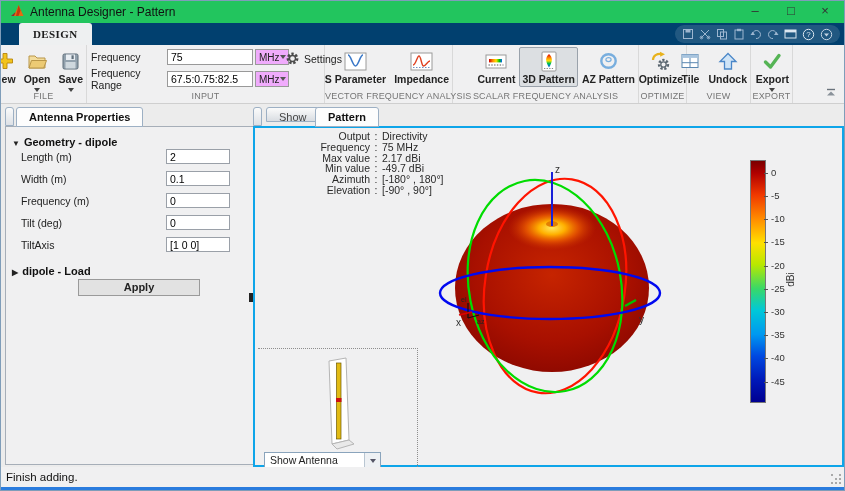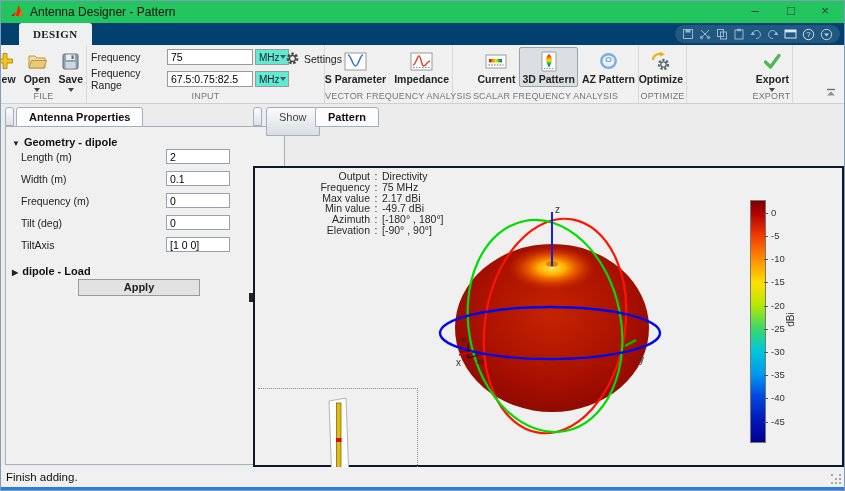--- a/index.html
+++ b/index.html
@@ -26,46 +26,46 @@
   .rsec-label { position:absolute; bottom:2px; left:0; width:100%; text-align:center; font-size:9px; color:#757575; letter-spacing:.2px; white-space:nowrap; }
   .rbtns { position:absolute; top:2px; left:0; width:100%; display:flex; justify-content:flex-end; align-items:flex-start; gap:2px;font-weight:bold; }
   .rbtn { display:flex; flex-direction:column; align-items:center; padding:1px 2px; border:1px solid transparent; }
   .rbtn .ic { height:24px; display:flex; align-items:center; justify-content:center; }
   .rbtn .lb { font-size:10.5px; color:#222; white-space:nowrap; line-height:12px; }
   .rbtn.sel { background:#dcdfe2; border:1px solid #9aa2ab; border-radius:2px; }
   .caret { width:0; height:0; border-left:3.5px solid transparent; border-right:3.5px solid transparent; border-top:4px solid #444; margin-top:3px; }
   .field-row { position:absolute; height:16px; display:flex; align-items:center; }
   .field-row .flabel { font-size:10.5px; color:#222; }
   .rinput { width:86px; height:16px; border:1px solid #999; background:#fff; font-size:10.5px; padding:0 3px; font-family:"Liberation Sans",sans-serif; }
-  .unitbox { width:34px; height:16px; border:1px solid #999; background:#5eead4; margin-left:2px; display:flex; align-items:center; justify-content:space-between; padding:0 3px; font-size:10px; color:#222; }
+  .unitbox { width:34px; height:16px; border:1px solid #999; background:#f0abfc; margin-left:2px; display:flex; align-items:center; justify-content:space-between; padding:0 3px; font-size:10px; color:#222; }
   .unitbox .caret { margin-top:0; border-top-color:#555; }
   .settings { position:absolute; left:204px; top:4px; display:flex; align-items:center; gap:4px; font-size:10.5px; color:#222; }
   .collapse-ribbon { position:absolute; right:7px; bottom:6px; }
 
   
   .panel { position:absolute; }
   .ptabrow { position:absolute; top:3px; left:0; height:19px; width:100%; }
   .stubtab { position:absolute; left:0; top:0; width:9px; height:19px; background:linear-gradient(#fbfbfb,#dde1e6); border:1px solid #9db0c4; border-radius:3px 3px 0 0; }
-  .ptab { position:absolute; top:0; height:29px; padding:0 12px; font-size:11px; line-height:19px; border:1px solid #9db0c4; border-radius:3px 3px 0 0; white-space:nowrap; }
+  .ptab { position:absolute; top:0; height:15px; padding:0 12px; font-size:11px; line-height:19px; border:1px solid #9db0c4; border-radius:3px 3px 0 0; white-space:nowrap; }
   .ptab.active { background:#fdfdfd; color:#111; font-weight:bold; z-index:3; height:20px; }
   .ptab.inactive { background:linear-gradient(#fbfbfb,#d9dde2); color:#444; }
   .pbody { position:absolute; left:0; top:22px; right:0; bottom:0; background:#f0f0f1; }
 
   
   .left-panel { left:4px; top:103px; width:280px; height:361px; }
   .left-panel .pbody { border:1px solid #a6aeb8; }
   .sect-head { position:absolute; left:6px; font-size:11px; font-weight:bold; color:#111; }
   .sect-head .tri { font-size:8px; color:#222; margin-right:4px; }
   .prop-label { position:absolute; left:15px; font-size:10.5px; color:#222; }
   .prop-input { position:absolute; left:160px; width:64px; height:15px; border:1px solid #9aa0a8; background:#fff; font-size:10.5px; padding:0 3px; font-family:"Liberation Sans",sans-serif; }
   .apply-btn { position:absolute; left:72px; top:152px; width:122px; height:17px; background:#e2e2e2; border:1px solid #9a9a9a; font-size:11px; font-weight:bold; color:#222; text-align:center; line-height:15px; }
 
   
   .right-panel { left:252px; top:103px; width:591px; height:363px; }
-  .right-panel .pbody { border:2px solid #0f172a;margin-top:40px; }
+  .right-panel .pbody { border:2px solid #0ea5e9; }
   .info { position:absolute; left:18px; top:3px; font-size:10.5px; color:#2a2a2a; }
   .info .row { display:flex; height:10.8px; line-height:10.8px; }
   .info .k { width:97px; text-align:right; }
   .info .c { width:12px; text-align:center; }
   .scene { position:absolute; left:0; top:0; }
 
   
   .cbar { position:absolute; left:495px; top:32px; width:16px; height:243px; border:1px solid #777;
     background:linear-gradient(180deg,#7a0000 0%,#b00000 5%,#f03800 14%,#ff8c00 24%,#ffe000 34%,#b8e800 43%,#38d868 53%,#00c8d8 62%,#0098f0 72%,#0048e0 81%,#0018b8 91%,#000090 100%); }
   .ctick { position:absolute; left:516px; width:30px; font-size:9.5px; color:#333; height:10px; line-height:10px; }
@@ -303,20 +303,43 @@
                 <circle cx="13.5" cy="13.5" r="4.4" fill="none" stroke="#5a6670" stroke-width="2.5" stroke-dasharray="2.2 1.6"></circle>
                 <circle cx="13.5" cy="13.5" r="2.7" fill="none" stroke="#5a6670" stroke-width="1.3"></circle>
               </svg>
           </span>
           <span class="lb">Optimize</span>
         </div>
       </div>
       <div class="rsec-label">OPTIMIZE</div>
     </div>
 
+    <div class="rsec" style="left:686px;width:64px;">
+      <div class="rbtns">
+        <div class="rbtn">
+          <span class="ic">
+            <svg width="20" height="18" viewBox="0 0 20 18">
+                <rect x="2" y="2.5" width="16" height="13" fill="#fff" stroke="#5b87b0"></rect>
+                <rect x="2" y="2.5" width="16" height="3.4" fill="#a8c4de"></rect>
+                <path d="M10 5.9 V15.5 M2 10.7 H18" stroke="#5b87b0"></path>
+              </svg>
+          </span>
+          <span class="lb">Tile</span>
+        </div>
+        <div class="rbtn">
+          <span class="ic">
+            <svg width="20" height="19" viewBox="0 0 20 19">
+                <polygon points="10,1.5 18,9.5 13.5,9.5 13.5,17 6.5,17 6.5,9.5 2,9.5" fill="#cfe4f7" stroke="#4a86c8" stroke-width="1.3"></polygon>
+              </svg>
+          </span>
+          <span class="lb">Undock</span>
+        </div>
+      </div>
+      <div class="rsec-label">VIEW</div>
+    </div>
 
     <div class="rsec" style="left:750px;width:42px;">
       <div class="rbtns">
         <div class="rbtn">
           <span class="ic">
             <svg width="20" height="18" viewBox="0 0 20 18">
                 <path d="M3.5 10 L8.5 15 L17 3.5" fill="none" stroke="#55b455" stroke-width="3.4" stroke-linecap="round" stroke-linejoin="round"></path>
               </svg>
           </span>
           <span class="lb">Export</span>

